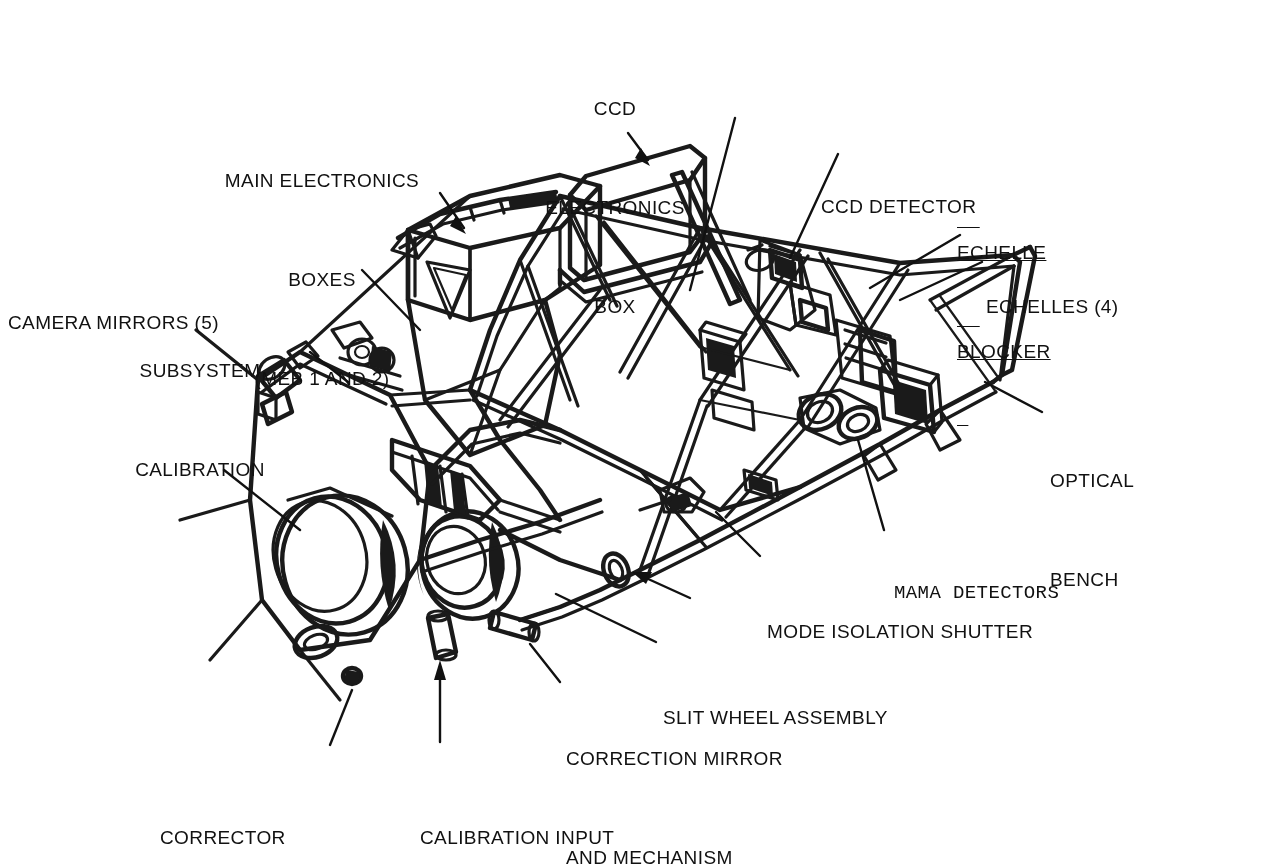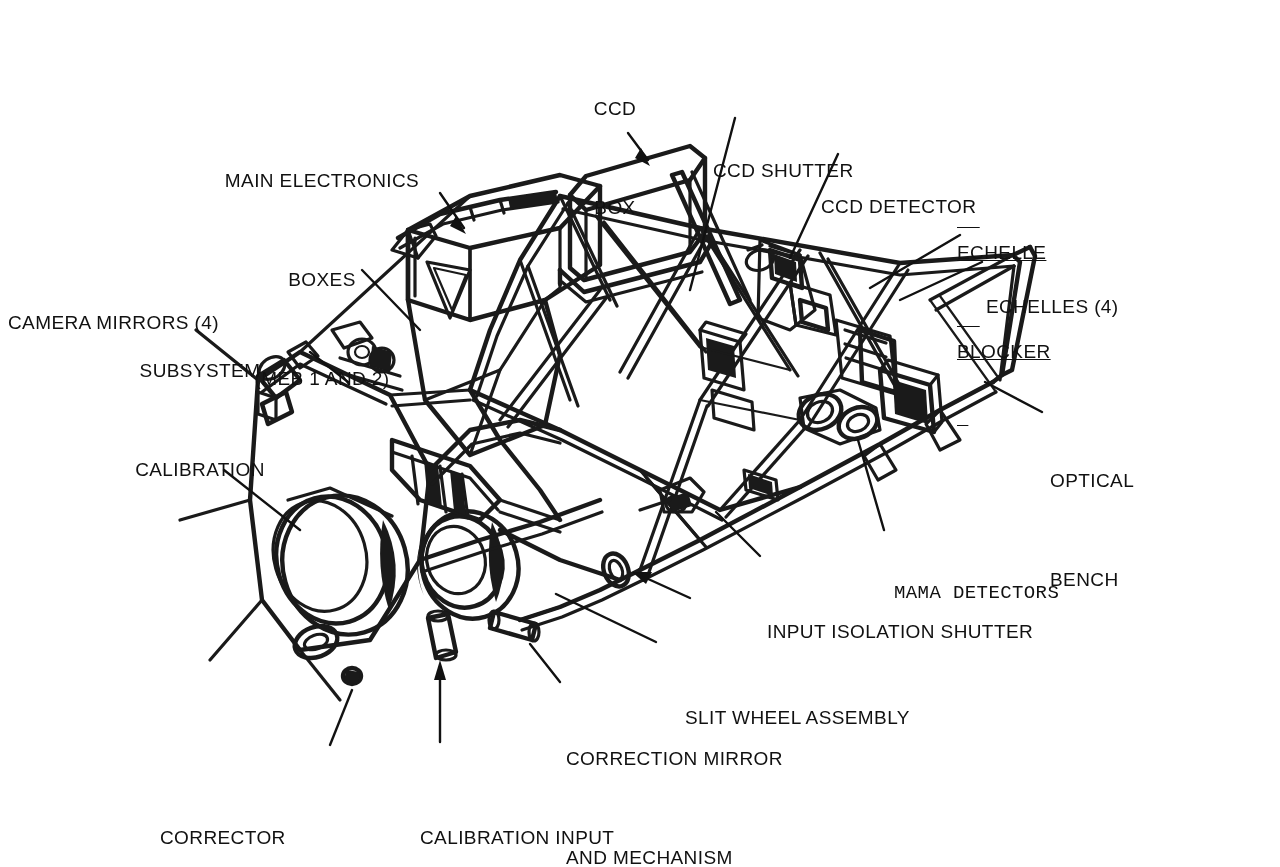--- a/index.html
+++ b/index.html
@@ -319,65 +319,63 @@
   </svg>
 
   <div class="lbl c" style="left:162px; top:98px; width:320px;">
     <div>MAIN ELECTRONICS</div>
     <div>BOXES</div>
     <div>(MEB 1 AND 2)</div>
   </div>
 
   <div class="lbl c" style="left:495px; top:26px; width:240px;">
     <div>CCD</div>
+    <div>ELECTRONICS</div>
     <div>BOX</div>
   </div>
 
-  <div class="lbl" style="left:713px; top:88px;">
-    <div>CCD SHUTTER</div>
-  </div>
 
   <div class="lbl" style="left:821px; top:124px;">
     <div>CCD DETECTOR</div>
   </div>
 
   <div class="lbl" style="left:957px; top:170px;text-decoration:underline;">
     <div>ECHELLE</div>
     <div>BLOCKER</div>
   </div>
 
   <div class="lbl" style="left:986px; top:224px;">
     <div>ECHELLES (4)</div>
   </div>
 
   <div class="lbl" style="left:8px; top:240px;">
-    <div>CAMERA MIRRORS (4)</div>
+    <div>CAMERA MIRRORS (5)</div>
   </div>
 
   <div class="lbl c" style="left:80px; top:288px; width:240px;">
     <div>SUBSYSTEM</div>
     <div>CALIBRATION</div>
   </div>
 
 
   <div class="lbl" style="left:1050px; top:398px;">
     <div>OPTICAL</div>
     <div>BENCH</div>
   </div>
 
   <div class="lbl" style="left:894px; top:511px;font-family:Liberation Mono, monospace;">
     <div>MAMA DETECTORS</div>
   </div>
 
   <div class="lbl" style="left:767px; top:549px;">
-    <div>INPUT ISOLATION SHUTTER</div>
-  </div>
-
-
-  <div class="lbl" style="left:685px; top:635px;">
+    <div>MODE ISOLATION SHUTTER</div>
+  </div>
+
+
+  <div class="lbl" style="left:663px; top:635px;">
     <div>SLIT WHEEL ASSEMBLY</div>
   </div>
 
   <div class="lbl" style="left:566px; top:676px;">
     <div>CORRECTION MIRROR</div>
     <div>AND MECHANISM</div>
   </div>
 
   <div class="lbl" style="left:160px; top:755px;">
     <div>CORRECTOR</div>

